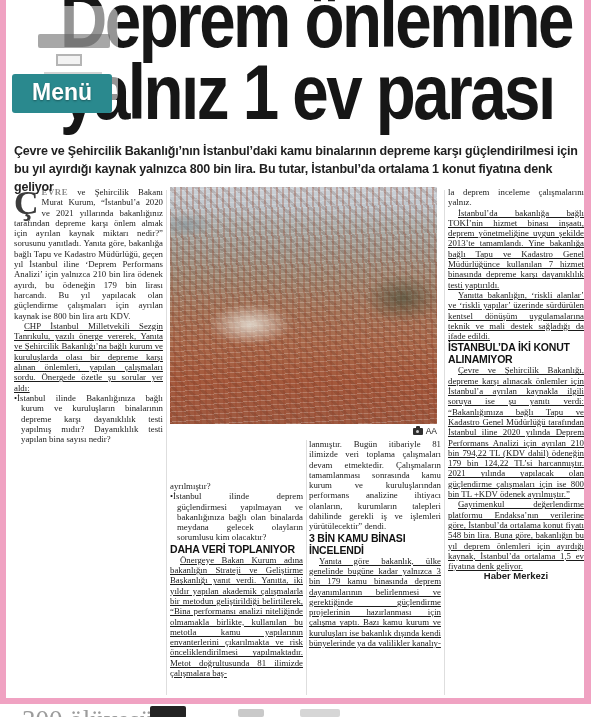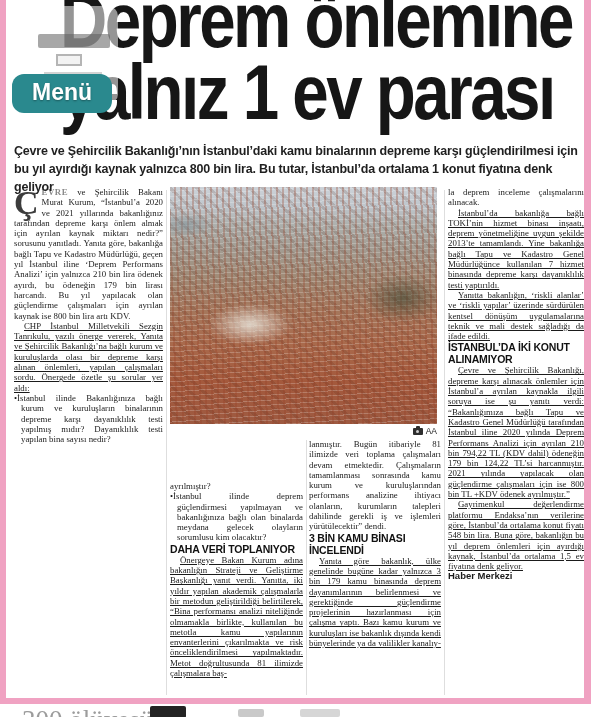--- a/index.html
+++ b/index.html
@@ -25,21 +25,21 @@
     position:absolute; left:30px; top:6px; width:88px; height:98px; z-index:2;
     background:rgba(255,255,255,0.55); border-radius:10px;
   }
   .float-icon .fi-bar  { position:absolute; left:8px;  top:28px; width:72px; height:14px; background:rgba(95,95,95,0.55); border-radius:2px; }
   .float-icon .fi-box  { position:absolute; left:26px; top:48px; width:26px; height:12px; border:2px solid rgba(120,120,120,0.5); background:rgba(235,235,235,0.6); }
   .float-icon .fi-l1   { position:absolute; left:14px; top:66px; width:58px; height:6px; background:rgba(200,200,200,0.8); }
   .float-icon .fi-l2   { position:absolute; left:14px; top:77px; width:58px; height:6px; background:rgba(210,210,210,0.8); }
 
   .menu-btn {
     position:absolute; left:12px; top:74px; z-index:3;
-    background:#2a898e; color:#ffffff; border:none; border-radius:12px;
+    background:#2a898e; color:#ffffff; border:none; border-radius:3px;
     font-family:"Liberation Sans", sans-serif; font-weight:bold; font-size:23px;
     padding:5px 20px 7px 20px; cursor:pointer; text-shadow:0 1px 2px rgba(0,0,0,0.35);
   }
 
   .subtitle {
     position:absolute; left:14px; top:142px; width:572px; z-index:1;
     font-family:"Liberation Sans", sans-serif; font-weight:bold;
     font-size:12.5px; line-height:18px; color:#1f1f1f; letter-spacing:-0.2px;
   }
 
@@ -56,21 +56,21 @@
   .col1 { left:14px;  top:187px; width:149px; height:511px; }
   .col2 { left:170px; top:439px; width:133px; height:259px;margin-top:42px; }
   .col3 { left:309px; top:439px; width:132px; height:259px; }
   .col4 { left:448px; top:187px; width:136px; height:511px; }
 
   .dropcap {
     float:left; font-size:34px; line-height:27px; padding:2px 3px 0 0;
     color:#3c3c3c; font-weight:bold;
   }
   .leadcaps { color:#8a8a8a; font-weight:bold; letter-spacing:0.5px; }
-  .byline { font-family:"Liberation Sans", sans-serif; font-weight:bold; font-size:9.5px; margin-top:2px; text-align:left; }
+  .byline { font-family:"Liberation Sans", sans-serif; font-weight:bold; font-size:9.5px; margin-top:2px; text-align:center; }
 
   
   .rule { position:absolute; width:1px; background:#dedede; }
   .rule-a { left:166px; top:190px; height:505px; }
   .rule-b { left:306px; top:440px; height:255px; }
   .rule-c { left:444px; top:190px; height:505px; }
 
   
   .photo {
     position:absolute; left:170px; top:187px; width:267px; height:237px;
@@ -146,21 +146,21 @@
     <p class="ind">Önergeye Bakan Kurum adına bakanlığın Strateji ve Geliştirme Başkanlığı yanıt verdi. Yanıtta, iki yıldır yapılan akademik çalışmalarla bir metodun geliştirildiği belirtilerek, “Bina performansı analizi niteliğinde olmamakla birlikte, kullanılan bu metotla kamu yapılarının envanterlerini çıkarılmakta ve risk önceliklendirilmesi yapılmaktadır. Metot doğrultusunda 81 ilimizde çalışmalara baş-</p>
   </div>
 
   <div class="col col3">
     <p>lanmıştır. Bugün itibariyle 81 ilimizde veri toplama çalışmaları devam etmektedir. Çalışmaların tamamlanması sonrasında kamu kurum ve kuruluşlarından performans analizine ihtiyacı olanların, kurumların talepleri dahilinde gerekli iş ve işlemleri yürütülecektir” dendi.</p>
     <p class="sec-head">3 BİN KAMU BİNASI İNCELENDİ</p>
     <p class="ind">Yanıta göre bakanlık, ülke genelinde bugüne kadar yalnızca 3 bin 179 kamu binasında deprem dayanımlarının belirlenmesi ve gerektiğinde güçlendirme projelerinin hazırlanması için çalışma yaptı. Bazı kamu kurum ve kuruluşları ise bakanlık dışında kendi bünyelerinde ya da valilikler kanalıy-</p>
   </div>
 
   <div class="col col4">
-    <p>la deprem inceleme çalışmalarını alınacak.</p>
+    <p>la deprem inceleme çalışmalarını yalnız.</p>
     <p class="ind">İstanbul’da bakanlığa bağlı TOKİ’nin hizmet binası inşaatı, deprem yönetmeliğine uygun şekilde 2013’te tamamlandı. Yine bakanlığa bağlı Tapu ve Kadastro Genel Müdürlüğünce kullanılan 7 hizmet binasında depreme karşı dayanıklılık testi yaptırıldı.</p>
     <p class="ind">Yanıtta bakanlığın, ‘riskli alanlar’ ve ‘riskli yapılar’ üzerinde sürdürülen kentsel dönüşüm uygulamalarına teknik ve mali destek sağladığı da ifade edildi.</p>
     <p class="sec-head">İSTANBUL’DA İKİ KONUT ALINAMIYOR</p>
     <p class="ind">Çevre ve Şehircilik Bakanlığı, depreme karşı alınacak önlemler için İstanbul’a ayrılan kaynakla ilgili soruya ise şu yanıtı verdi: “Bakanlığımıza bağlı Tapu ve Kadastro Genel Müdürlüğü tarafından İstanbul iline 2020 yılında Deprem Performans Analizi için ayrılan 210 bin 794,22 TL (KDV dahil) ödeneğin 179 bin 124,22 TL’si harcanmıştır. 2021 yılında yapılacak olan güçlendirme çalışmaları için ise 800 bin TL +KDV ödenek ayrılmıştır.”</p>
     <p class="ind">Gayrimenkul değerlendirme platformu Endaksa’nın verilerine göre, İstanbul’da ortalama konut fiyatı 548 bin lira. Buna göre, bakanlığın bu yıl deprem önlemleri için ayırdığı kaynak, İstanbul’da ortalama 1,5 ev fiyatına denk geliyor.</p>
     <p class="byline">Haber Merkezi</p>
   </div>
 
   <div class="frame-left"></div>
   <div class="frame-right"></div>

